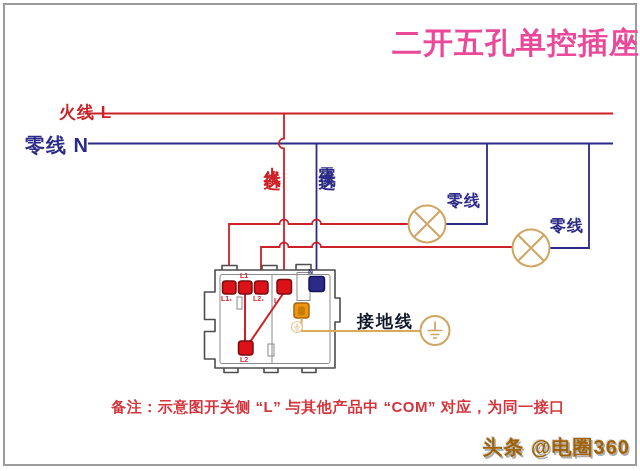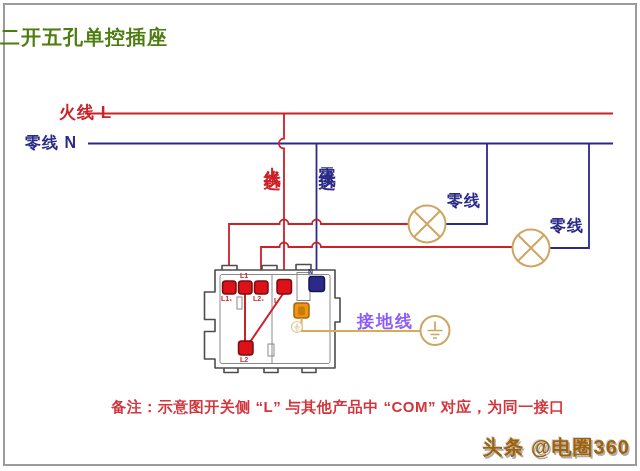--- a/index.html
+++ b/index.html
@@ -7,35 +7,35 @@
     position:relative;width:640px;height:471px;background:#fff;overflow:hidden;
     font-family:"Liberation Sans","DejaVu Sans",sans-serif;
   }
   .frame{
     position:absolute;left:3px;top:3px;width:634px;height:463px;
     box-sizing:border-box;border:2px solid #9b9b9b;
   }
   .svg-layer{position:absolute;left:0;top:0;}
   .txt{position:absolute;white-space:nowrap;line-height:1.05;}
   .title{
-    left:0;right:0;top:27px;text-align:left;
-    font-size:20px;font-weight:900;color:#4d7c0f;letter-spacing:1px;
+    left:0;right:0;top:27px;text-align:right;
+    font-size:30px;font-weight:900;color:#ec4899;letter-spacing:1px;
   }
   .live-label{left:27px;top:104px;font-size:17px;font-weight:bold;color:#cc2127;letter-spacing:1px;margin-left:32px;}
-  .neutral-label{left:25px;top:135px;font-size:16px;font-weight:bold;color:#2b2b87;letter-spacing:1px;}
+  .neutral-label{left:25px;top:135px;font-size:20px;font-weight:bold;color:#2b2b87;letter-spacing:1px;}
   .vtext{
     writing-mode:vertical-rl;text-orientation:upright;
     font-size:17px;font-weight:bold;letter-spacing:3px;
   }
   .live-in{left:263px;top:153px;color:#cc2127;}
   .neutral-in{left:318px;top:153px;color:#2b2b87;}
   .lamp-neutral{font-size:16px;font-weight:bold;color:#2b2b87;letter-spacing:1px;text-align:right;}
   .lamp1-neutral{left:447px;top:193px;}
   .lamp2-neutral{left:550px;top:218px;}
-  .ground-label{left:357px;top:313px;font-size:17px;font-weight:bold;color:#8b5cf6;letter-spacing:2px;}
+  .ground-label{left:357px;top:313px;font-size:17px;font-weight:bold;color:#0f172a;letter-spacing:2px;}
   .tlabel{font-size:7px;font-weight:bold;color:#cc2127;}
   .tlabel-n{color:#2b2b87;}
   .t-l1{left:240px;top:272px;}
   .t-l11{left:221px;top:295px;}
   .t-l21{left:253px;top:295px;}
   .t-l{left:274px;top:297px;}
   .t-n{left:308px;top:268px;}
   .t-l2{left:240px;top:356px;}
   .note{
     left:0;right:0;top:399px;text-align:center;

